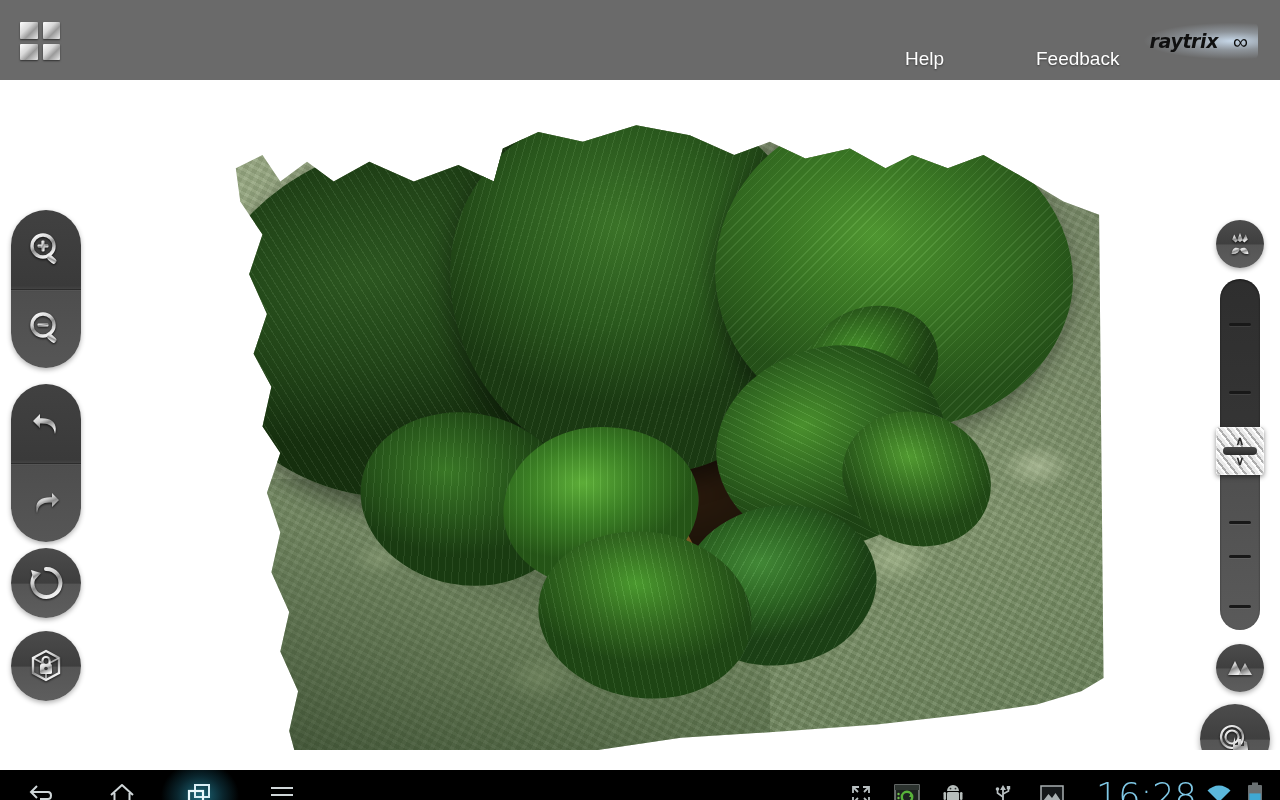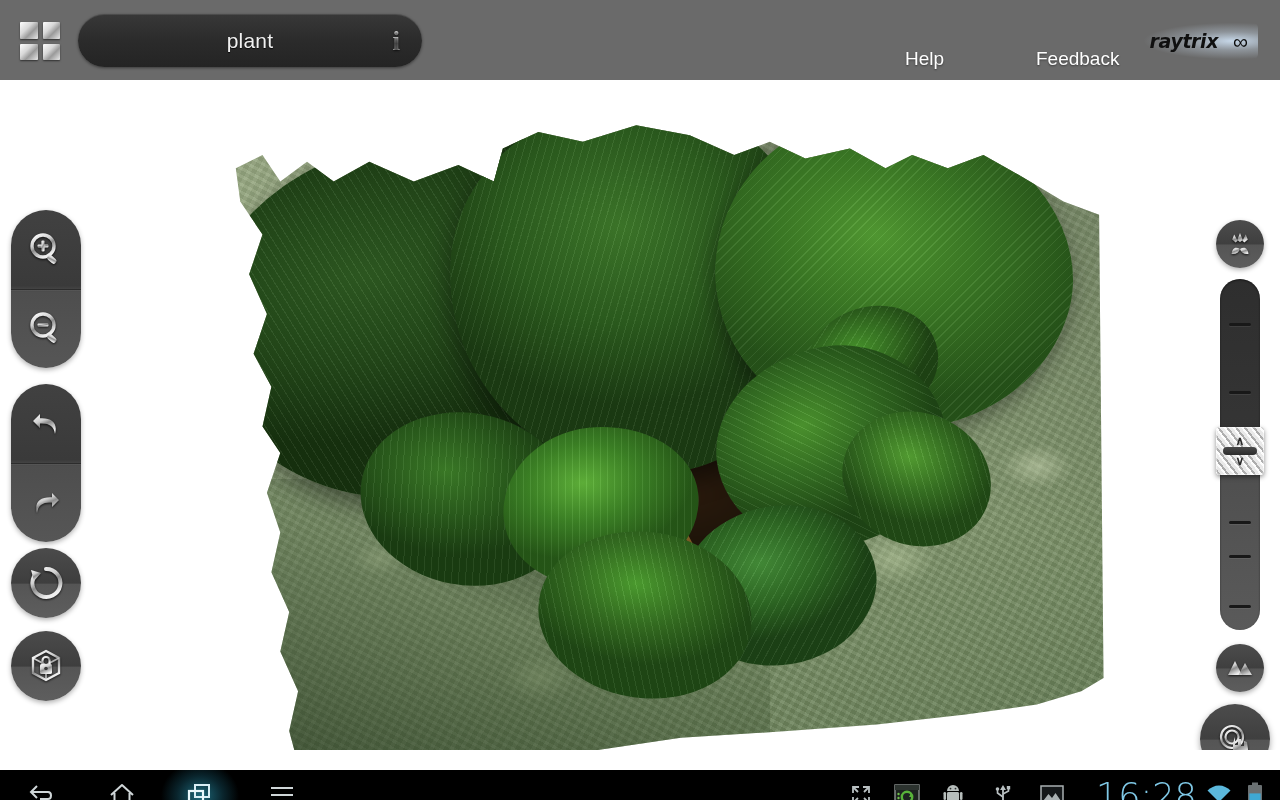--- a/index.html
+++ b/index.html
@@ -318,24 +318,20 @@
 
   <div id="header">
 
     <div id="apps-grid">
       <span class="grid-sq"></span>
       <span class="grid-sq"></span>
       <span class="grid-sq"></span>
       <span class="grid-sq"></span>
     </div>
 
-    <div id="title-pill">
-      <span id="title-text">plant</span>
-      <span id="info-icon">i</span>
-    </div>
 
     <span class="hdr-link" id="link-help">Help</span>
     <span class="hdr-link" id="link-feedback">Feedback</span>
 
     <div id="brand">
       <span id="brand-name">raytrix</span>
       <span id="brand-infinity">∞</span>
     </div>
   </div>
 

